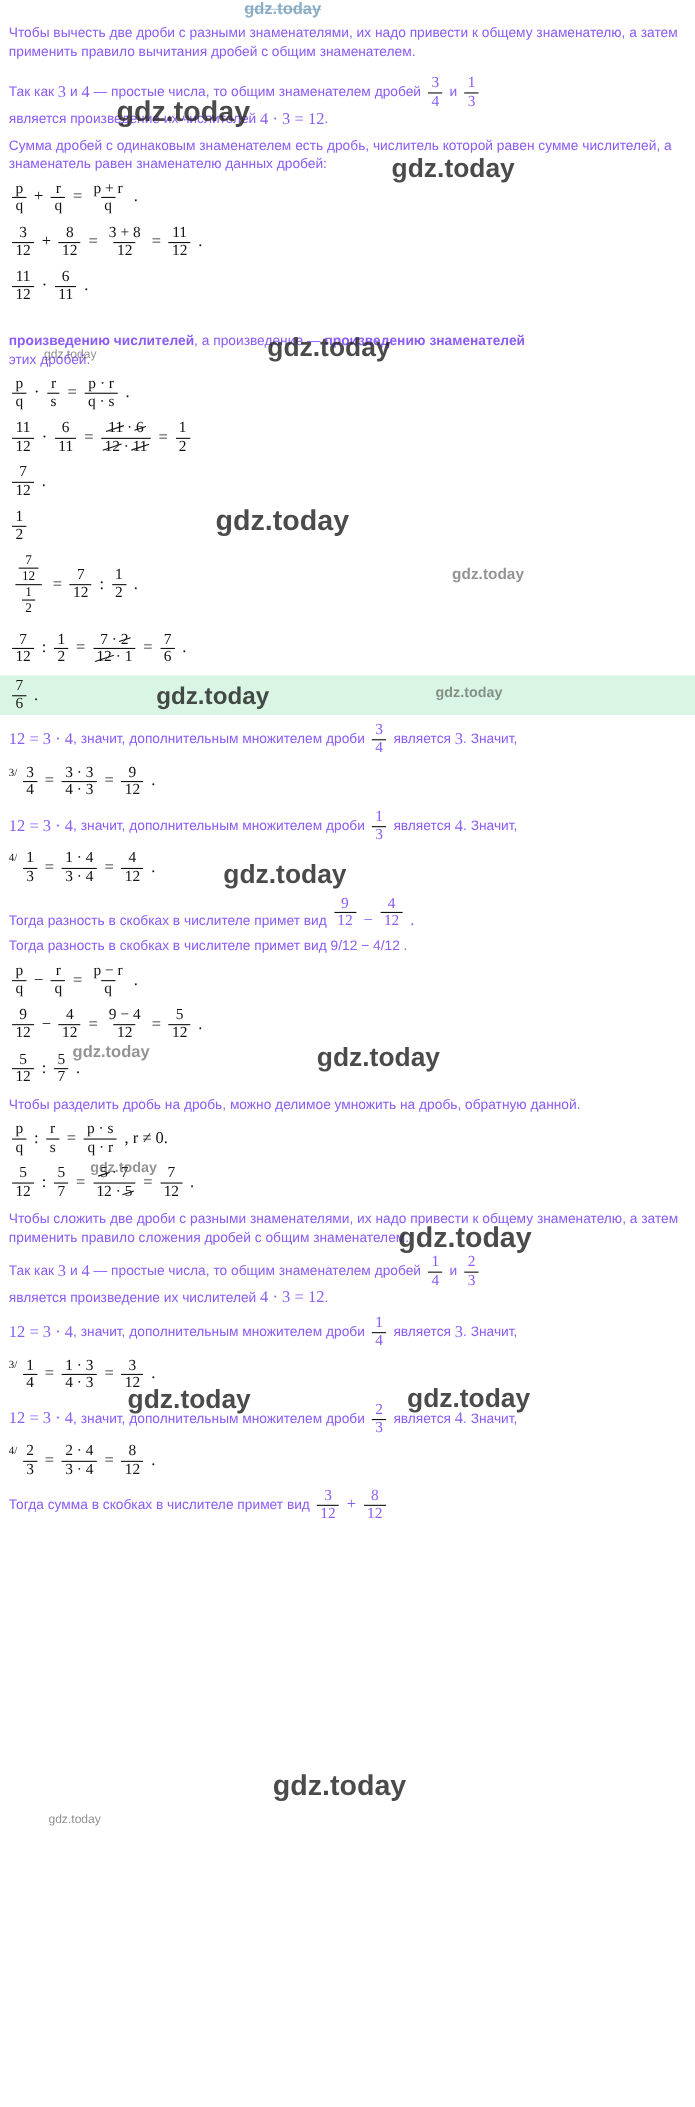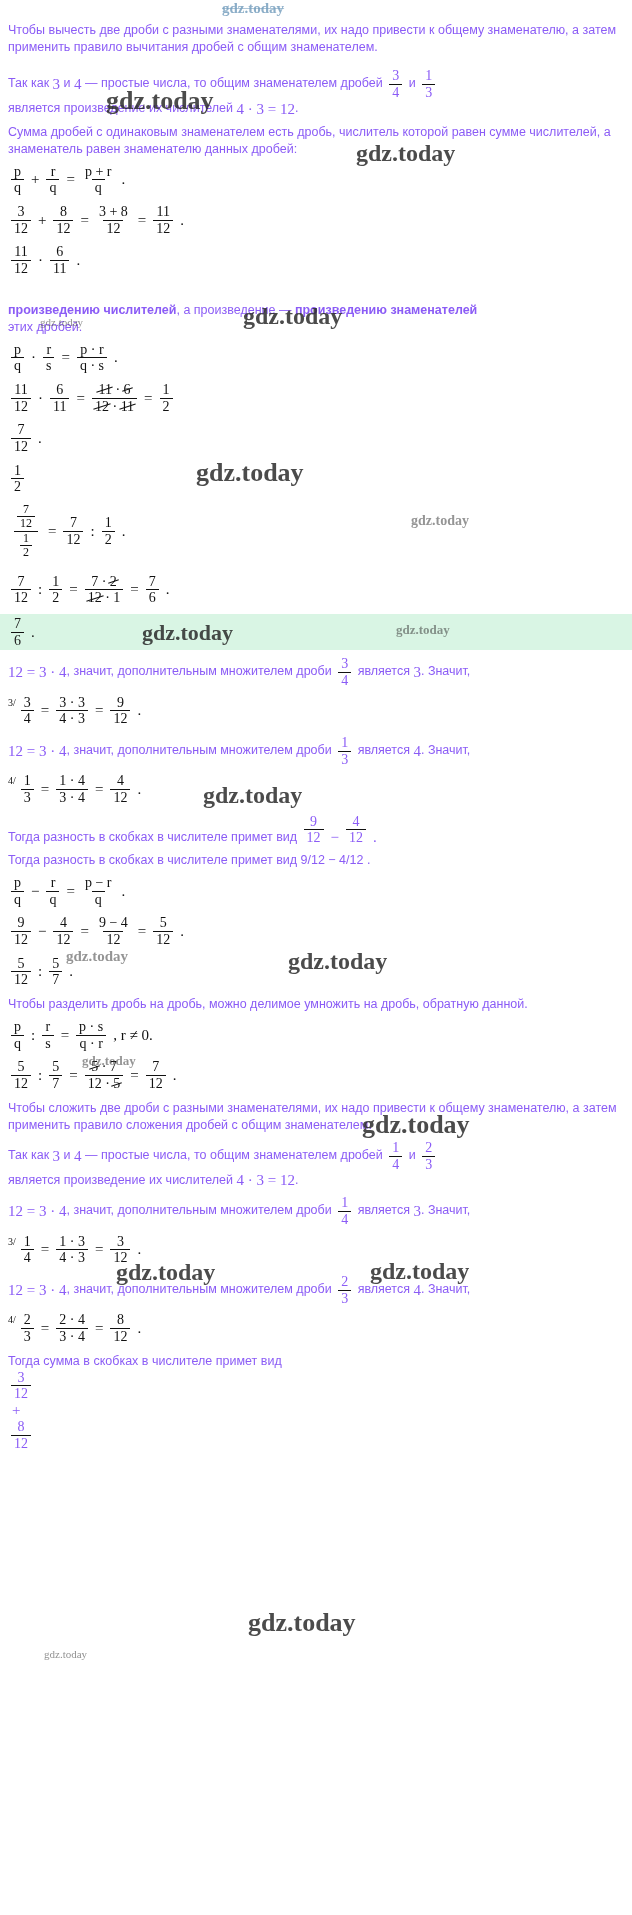--- a/index.html
+++ b/index.html
@@ -73,21 +73,21 @@
   }
   .highlight{
     background:#d9f5e4;
     display:block;
     padding:2px 8px;
     margin:0 0 6px 0;
   }
   .wm{
     position:absolute;
     color:rgba(35,35,35,0.82);
-    font-family:Liberation Serif, serif;
+    font-family:Liberation Sans, sans-serif;
     font-weight:bold;
     white-space:nowrap;
     pointer-events:none;
     z-index:5;
     text-align:right;
   }
   .wm.light{color:rgba(60,60,60,0.55);font-weight:bold;}
   .wm.tiny{font-weight:normal;color:rgba(70,70,70,0.6);}
   .wm.outline{
     color:rgba(120,160,190,0.85);
@@ -534,21 +534,21 @@
         <span class="den">3 · 4</span>
       </span>
     <span class="op">=</span>
     <span class="frac">
         <span class="num">8</span>
         <span class="den">12</span>
       </span>
     <span class="op">.</span>
   </div>
 
-  <p class="line" style="display:flex;align-items:flex-start;flex-wrap:wrap;flex-direction:column;">
+  <p class="line" style="display:flex;align-items:center;flex-wrap:wrap;">
     <span>Тогда сумма в скобках в числителе примет вид&nbsp;</span>
     <span class="frac">
         <span class="num">3</span>
         <span class="den">12</span>
       </span>
     <span class="op">+</span>
     <span class="frac">
         <span class="num">8</span>
         <span class="den">12</span>
       </span>

